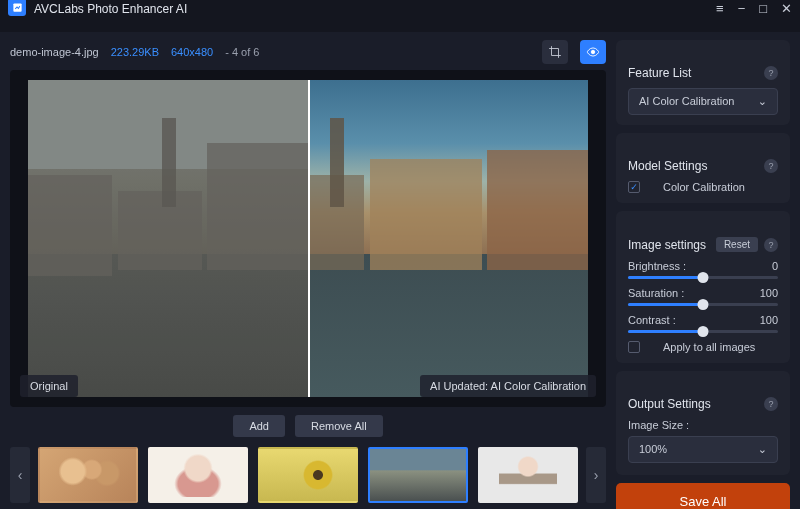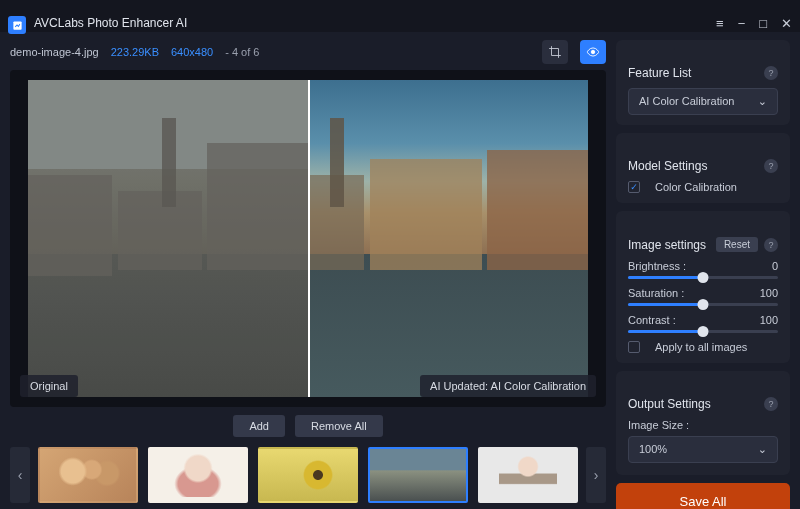--- a/index.html
+++ b/index.html
@@ -1,18 +1,18 @@
 <!DOCTYPE html>
 <html><head>
 <meta charset="utf-8">
 <style>
 * { margin: 0; padding: 0; box-sizing: border-box; font-family: -apple-system, BlinkMacSystemFont, "Segoe UI", Arial, sans-serif; }
 body { background: #1a1d29; color: #c8cdd8; width: 800px; height: 509px; overflow: hidden; font-size: 12px; }
 
-.titlebar { height: 30px; background: #14161f; display: flex; align-items: flex-start; padding: 16px 8px; }
+.titlebar { height: 30px; background: #14161f; display: flex; align-items: flex-end; padding: 16px 8px; }
 .titlebar .logo { width: 18px; height: 18px; background: #2e7fff; border-radius: 3px; display: flex; align-items: center; justify-content: center; margin-right: 8px; }
 .titlebar .logo svg { width: 11px; height: 11px; }
 .titlebar .title { color: #e0e4ec; font-size: 12px; flex: 1; }
 .titlebar .winctl { display: flex; gap: 14px; align-items: center; }
 .titlebar .winctl span { color: #c8cdd8; cursor: pointer; font-size: 13px; }
 
 .app { display: flex; height: 479px; }
 .main { flex: 1; display: flex; flex-direction: column; padding: 8px 10px 4px 10px; }
 .side { width: 185px; padding: 8px 10px 8px 0; display: flex; flex-direction: column; gap: 8px; }
 
@@ -55,21 +55,21 @@
 .t1{background:#f5f0e8;} .t1::after{content:"";position:absolute;inset:8%;background:radial-gradient(circle at 50% 35%,#f0d8c8 25%,transparent 30%),radial-gradient(ellipse at 50% 70%,#d89890 35%,transparent 42%);}
 .t2{background:linear-gradient(180deg,#e8d870,#c8b850);} .t2::after{content:"";position:absolute;left:35%;top:15%;width:50%;height:70%;background:radial-gradient(circle,#4a3820 15%,#d8b830 18%,#d8b830 45%,transparent 50%);}
 .t3{background:linear-gradient(180deg,#6a8595 40%,#8a9080 42%,#4a5050);}
 .t4{background:#e8e8e8;} .t4::after{content:"";position:absolute;inset:10% 20%;background:radial-gradient(circle at 50% 30%,#f0d8c8 22%,transparent 26%),linear-gradient(180deg,transparent 45%,#a89888 48%,#a89888 70%,transparent 73%);}
 
 .panel { background: #20232f; border-radius: 6px; padding: 10px 12px; }
 .panel .hdr { display: flex; align-items: flex-end; justify-content: space-between; margin-bottom: 8px; margin-top: 16px; }
 .panel .hdr .t { color: #e0e4ec; font-size: 12px; }
 .help { width: 14px; height: 14px; border-radius: 50%; background: #3a3f50; color: #9aa0ae; font-size: 9px; display: flex; align-items: center; justify-content: center; }
 .select { background: #2a2e3d; border: 1px solid #3a3f50; border-radius: 4px; padding: 6px 10px; display: flex; justify-content: space-between; font-size: 11px; color: #c8cdd8; cursor: pointer; }
-.chk { display: flex; align-items: center; gap: 15px; font-size: 11px; }
+.chk { display: flex; align-items: center; gap: 23px; font-size: 11px; }
 .chkbox { width: 12px; height: 12px; border: 1px solid #555b6e; border-radius: 2px; display: flex; align-items: center; justify-content: center; color: #3a8fff; font-size: 9px; }
 .chkbox.on::after { content: "✓"; }
 .reset { background: #3a3f50; color: #c8cdd8; border: none; padding: 2px 8px; border-radius: 3px; font-size: 10px; cursor: pointer; }
 .slrow { margin-bottom: 8px; }
 .slrow .lbl { display: flex; justify-content: space-between; font-size: 11px; margin-bottom: 4px; gap: 14px; }
 .slider { height: 3px; background: #3a3f50; border-radius: 2px; position: relative; }
 .slider .fill { position: absolute; left: 0; top: 0; bottom: 0; background: #2e7fff; border-radius: 2px; }
 .slider .knob { position: absolute; top: -4px; width: 11px; height: 11px; background: #e0e4ec; border-radius: 50%; transform: translateX(-50%); }
 .lbltxt { font-size: 11px; color: #c8cdd8; margin-bottom: 5px; display: block; }
 .saveall { background: #c2410c; color: #fff; border: none; padding: 11px 0; border-radius: 5px; font-size: 13px; cursor: pointer; width: 100%; }

